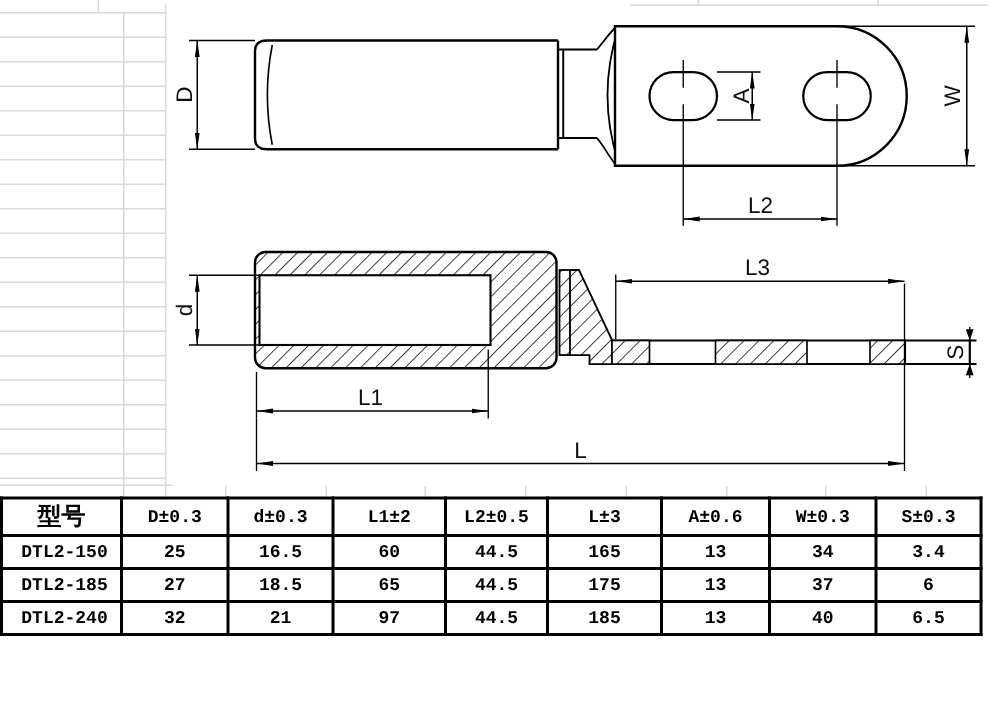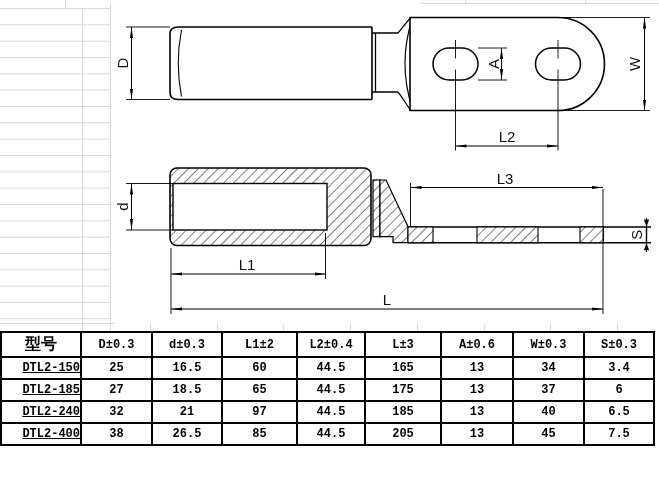--- a/index.html
+++ b/index.html
@@ -8,21 +8,21 @@
   #drawing{position:absolute;left:0;top:0;}
   .dimtext{font-family:"Liberation Sans",sans-serif;font-size:15px;fill:#111;}
   #specwrap{position:absolute;left:0px;top:331px;border-radius:16px;}
   table.spec{border-collapse:collapse;table-layout:fixed;
              font-family:"Liberation Mono",monospace;font-weight:bold;color:#000;}
   table.spec th,table.spec td{border:2px solid #000;padding:0;text-align:center;
              font-size:12px;line-height:1;white-space:nowrap;overflow:hidden;}
   table.spec tr.hdr{height:25px;}
   table.spec tr.datarow{height:22px;}
   table.spec th.model-h{font-size:16px;}
-  table.spec td.model{text-align:right;padding-left:4px;text-decoration:underline;}
+  table.spec td.model{text-align:center;padding-left:4px;}
 </style>
 </head>
 <body>
 
 <div id="stage">
 
   <svg id="drawing" width="659" height="332" viewBox="0 0 659 332">
     <defs>
       <pattern id="h" patternUnits="userSpaceOnUse" width="7" height="7" patternTransform="rotate(45)">
         <rect width="7" height="7" fill="#ffffff"></rect>
@@ -121,21 +121,21 @@
         <col style="width:72px">
           <col style="width:71px">
           <col style="width:70px">
       </colgroup>
       <tbody>
           <tr class="hdr">
         <th class="model-h">型号</th>
         <th>D±0.3</th>
         <th>d±0.3</th>
         <th>L1±2</th>
-        <th>L2±0.4</th>
+        <th>L2±0.5</th>
         <th>L±3</th>
         <th>A±0.6</th>
         <th>W±0.3</th>
         <th>S±0.3</th>
       </tr>
       <tr class="datarow">
         <td class="model">DTL2-150</td>
         <td>25</td>
         <td>16.5</td>
         <td>60</td>
@@ -160,27 +160,16 @@
         <td class="model">DTL2-240</td>
         <td>32</td>
         <td>21</td>
         <td>97</td>
         <td>44.5</td>
         <td>185</td>
         <td>13</td>
         <td>40</td>
         <td>6.5</td>
       </tr>
-      <tr class="datarow">
-        <td class="model">DTL2-400</td>
-        <td>38</td>
-        <td>26.5</td>
-        <td>85</td>
-        <td>44.5</td>
-        <td>205</td>
-        <td>13</td>
-        <td>45</td>
-        <td>7.5</td>
-      </tr>
     </tbody>
       </table>
   </div>
 </div>
 
 </body></html>

